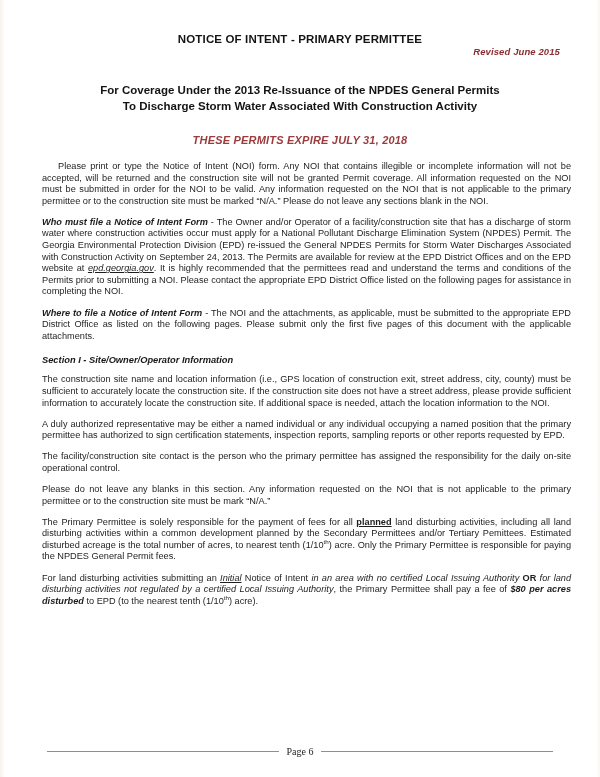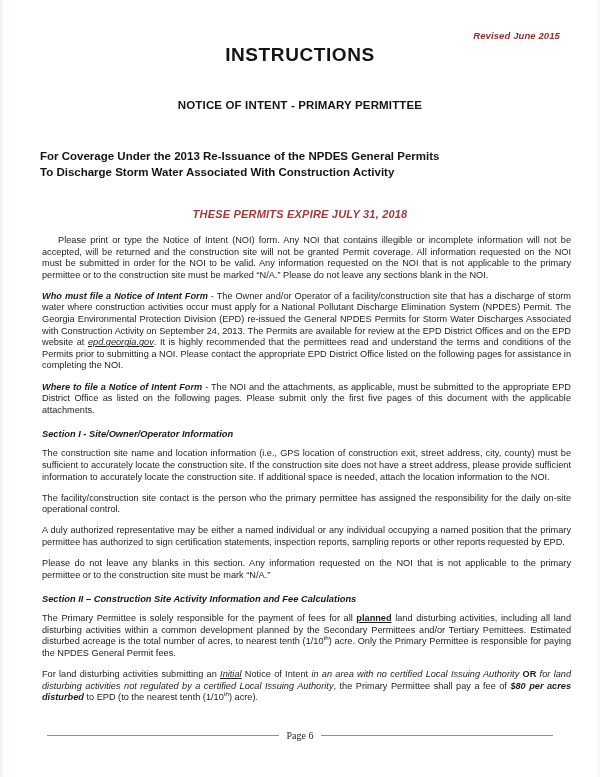--- a/index.html
+++ b/index.html
@@ -64,24 +64,25 @@
     text-align: center;
     font-size: 11.5px;
     font-weight: bold;
     letter-spacing: 0.15px;
     margin: 16px;
     padding-top: 17px;
     color: #141414;
   }
 
   .coverage {
+    text-align: center;
     font-size: 11.5px;
     font-weight: bold;
     line-height: 15.5px;
-    margin: 12px;
+    margin: 4px;
     padding-top: 22px;
     color: #141414;
   }
 
   .expire {
     text-align: center;
     font-size: 11px;
     font-weight: bold;
     font-style: italic;
     color: #9c3b3e;
@@ -163,21 +164,20 @@
 </head>
 <body>
 
 <div class="page-edge-left"></div>
 <div class="page-edge-right"></div>
 
 <div class="sheet">
 
   <div class="revised">Revised June 2015</div>
 
-  <h1 class="title-main">INSTRUCTIONS</h1>
 
   <h2 class="title-sub">NOTICE OF INTENT - PRIMARY PERMITTEE</h2>
 
   <div class="coverage">
     <span>For Coverage Under the 2013 Re-Issuance of the NPDES General Permits</span><br>
     <span>To Discharge Storm Water Associated With Construction Activity</span>
   </div>
 
   <div class="expire">THESE PERMITS EXPIRE JULY 31, 2018</div>
 
@@ -189,25 +189,24 @@
       <b class="lead">Who must file a Notice of Intent Form</b><span> - The Owner and/or Operator of a facility/construction site that has a discharge of storm water where construction activities occur must apply for a National Pollutant Discharge Elimination System (NPDES) Permit.  The Georgia Environmental Protection Division (EPD) re-issued the General NPDES Permits for Storm Water Discharges Associated with Construction Activity on September 24, 2013.  The Permits are available for review at the EPD District Offices and on the EPD website at </span><span class="link">epd.georgia.gov</span><span>. It is highly recommended that the permittees read and understand the terms and conditions of the Permits prior to submitting a NOI. Please contact the appropriate EPD District Office listed on the following pages for assistance in completing the NOI.</span>
     </p>
 
     <p class="para">
       <b class="lead">Where to file a Notice of Intent Form</b><span> - The NOI and the attachments, as applicable, must be submitted to the appropriate EPD District Office as listed on the following pages.   Please submit only the first five pages of this document with the applicable attachments.</span>
     </p>
 
     <div class="sec-head spaced-top">Section I - Site/Owner/Operator Information</div>
 
     <p class="para">The construction site name and location information (i.e., GPS location of construction exit, street address, city, county) must be sufficient to accurately locate the construction site.  If the construction site does not have a street address, please provide sufficient information to accurately locate the construction site.  If additional space is needed, attach the location information to the NOI.</p>
+    <p class="para">A duly authorized representative may be either a named individual or any individual occupying a named position that the primary permittee has authorized to sign certification statements, inspection reports, sampling reports or other reports requested by EPD.</p>
     <p class="para">The facility/construction site contact is the person who the primary permittee has assigned the responsibility for the daily on-site operational control.</p>
-    <p class="para">A duly authorized representative may be either a named individual or any individual occupying a named position that the primary permittee has authorized to sign certification statements, inspection reports, sampling reports or other reports requested by EPD.</p>
     <p class="para">Please do not leave any blanks in this section.  Any information requested on the NOI that is not applicable to the primary permittee or to the construction site must be mark “N/A.”</p>
 
-    <div class="sec-head spaced-top">Section II – Construction Site Activity Information and Fee Calculations</div>
 
     <p class="para">
       <span>The Primary Permittee is solely responsible for the payment of fees for all </span><span class="bold-ul">planned</span><span> land disturbing activities, including all land disturbing activities within a common development planned by the Secondary Permittees and/or Tertiary Pemittees. Estimated disturbed acreage is the total number of acres, to nearest tenth (1/10</span><sup>th</sup><span>) acre. Only the Primary Permittee is responsible for paying the NPDES General Permit fees.</span>
     </p>
 
 
     <p class="para">
       <span>For land disturbing activities submitting an </span><u class="ul"><i class="it">Initial</i></u><span> Notice of Intent </span><i class="it">in an area with no certified Local Issuing Authority</i><b> OR </b><i class="it">for land disturbing activities not regulated by a certified Local Issuing Authority</i><span>, the Primary Permittee shall pay a fee of </span><span class="bi">$80 per acres disturbed</span><span> to EPD (to the nearest tenth (1/10</span><sup>th</sup><span>) acre).</span>
     </p>
 

